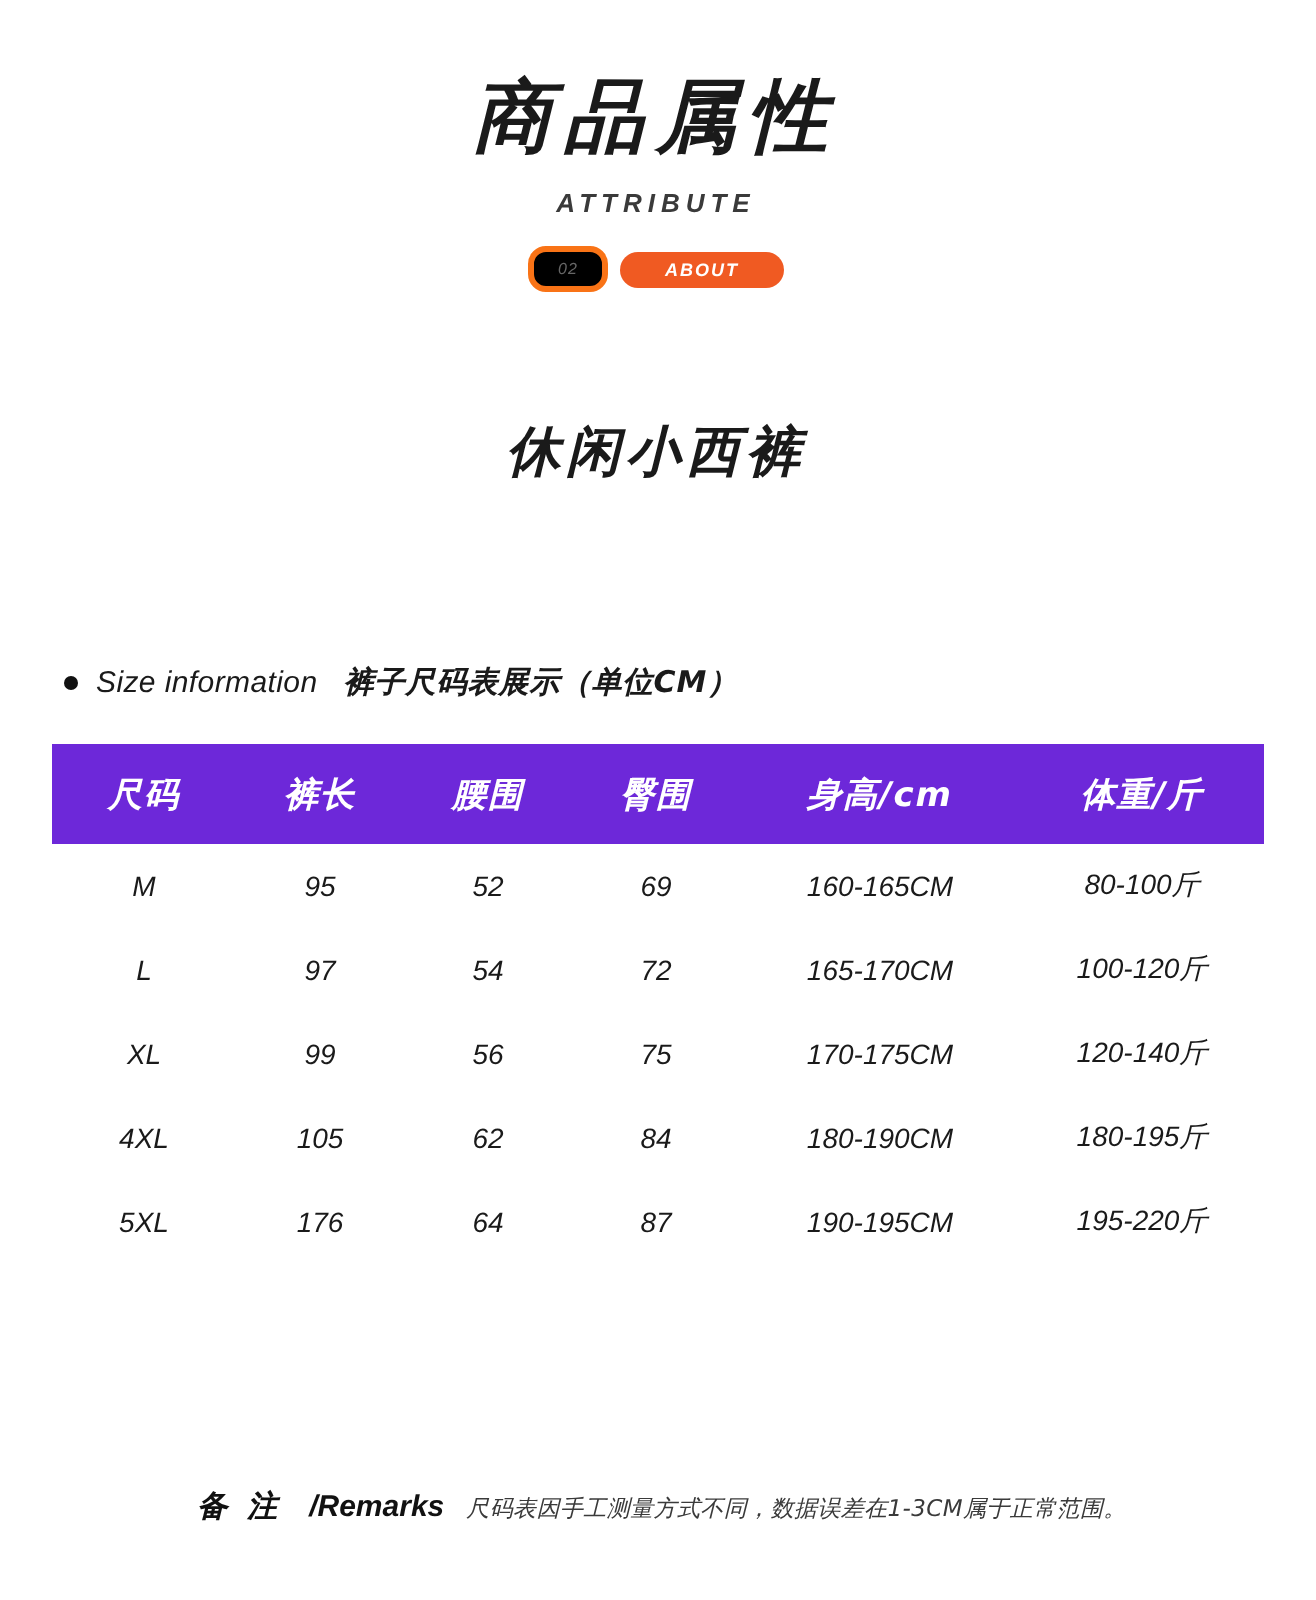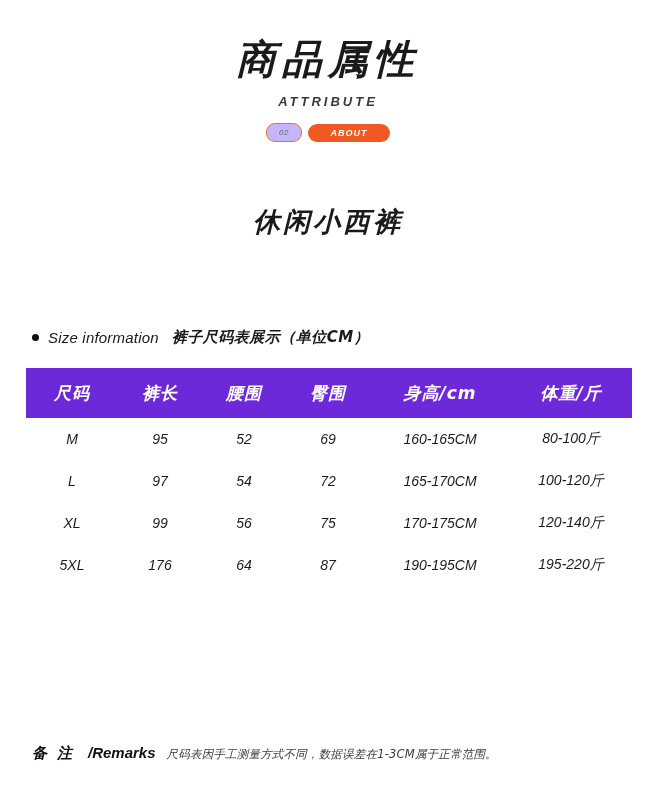--- a/index.html
+++ b/index.html
@@ -44,29 +44,29 @@
   .badge-row {
     margin-top: 14px;
     display: flex;
     justify-content: center;
     align-items: center;
     gap: 6px;
   }
   .badge-num {
     width: 34px;
     height: 17px;
-    border: 1px solid #f97316;
+    border: 3px solid #f97316;
     border-radius: 9px;
     font-size: 8px;
     color: #666666;
     display: flex;
     align-items: center;
     justify-content: center;
     letter-spacing: 0.5px;
-    background: #c4b5fd;
+    background: #000000;
   }
   .badge-about {
     min-width: 62px;
     height: 18px;
     padding: 0 10px;
     border-radius: 9px;
     background: #f05a22;
     color: #ffffff;
     font-size: 9px;
     font-weight: 700;
@@ -151,20 +151,21 @@
 
   
   .remarks {
     position: absolute;
     left: 32px;
     right: 26px;
     top: 744px;
     display: flex;
     align-items: baseline;
     gap: 6px;
+    justify-content: center;
   }
   .remarks .label-cn {
     font-size: 15px;
     font-weight: 700;
     color: #111111;
     letter-spacing: 10px;
     font-family: "DejaVu Sans", sans-serif;
   }
   .remarks .label-en {
     font-size: 15px;
@@ -240,20 +241,28 @@
         </tr>
         <tr>
           <td>XL</td>
           <td>99</td>
           <td>56</td>
           <td>75</td>
           <td>170-175CM</td>
           <td>120-140斤</td>
         </tr>
         <tr>
+          <td>4XL</td>
+          <td>105</td>
+          <td>62</td>
+          <td>84</td>
+          <td>180-190CM</td>
+          <td>180-195斤</td>
+        </tr>
+        <tr>
           <td>5XL</td>
           <td>176</td>
           <td>64</td>
           <td>87</td>
           <td>190-195CM</td>
           <td>195-220斤</td>
         </tr>
       </tbody>
     </table>
   </div>

